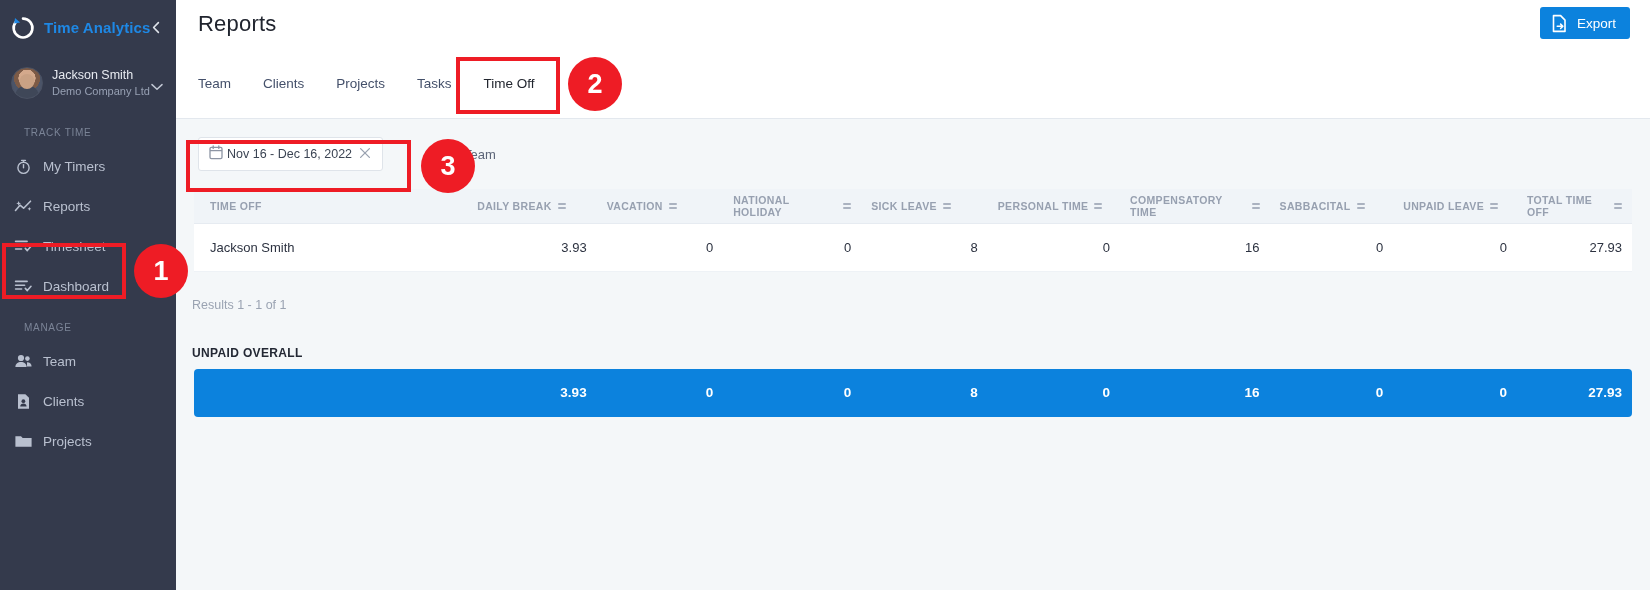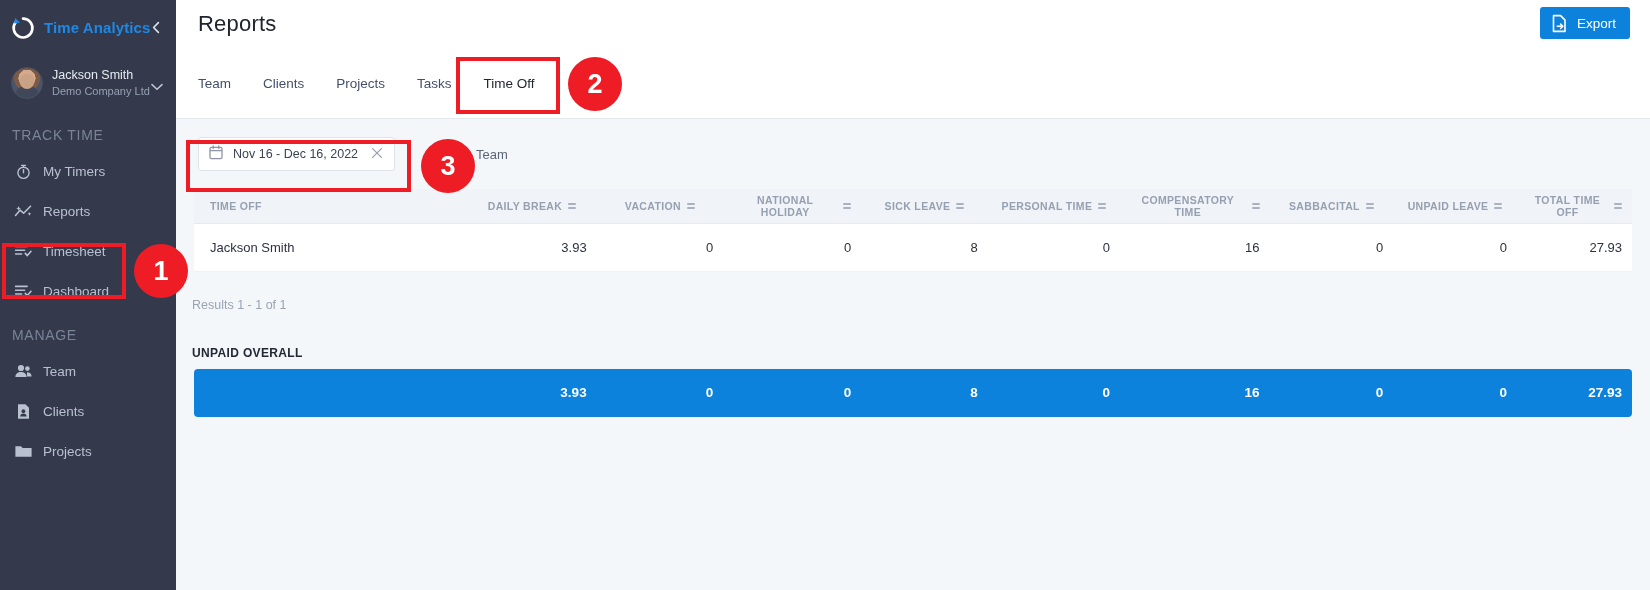--- a/index.html
+++ b/index.html
@@ -48,22 +48,22 @@
   .avatar::before{
     content:""; position:absolute; left:50%; top:20%; transform:translateX(-50%);
     width:15px; height:15px; border-radius:50%; background:#c9a184; z-index:2;
   }
   .user-text { display: flex; flex-direction: column; line-height: 1.15; }
   .user-name { color: #e7eaf0; font-size: 12.5px; }
   .user-company { color: #97a0b3; font-size: 11px; margin-top: 2px; }
   .user-caret { position: absolute; right: 13px; top: 25px; color: #c0c6d3; font-size: 12px; }
 
   .nav-section {
-    color: #7b8497; font-size: 14px; letter-spacing: .7px;
-    padding: 16px 0 8px 12px; text-transform: uppercase;
+    color: #7b8497; font-size: 10px; letter-spacing: .7px;
+    padding: 16px 0 8px 24px; text-transform: uppercase;
   }
   .nav-item {
     display: flex; align-items: center; gap: 10px;
     height: 40px; padding-left: 14px; color: #b9c0cf; font-size: 13.5px; cursor: pointer;
   }
   .nav-item .ico { width: 19px; height: 19px; flex: 0 0 19px; display:flex; align-items:center; justify-content:center; }
   .nav-item .ico svg { display:block; }
 
   
   .hl {
@@ -102,40 +102,40 @@
     display: flex; align-items: center; cursor: pointer; white-space: nowrap;
   }
   .tab:first-child { padding-left: 0; }
   .tab.active { color: #22262f; }
 
   .filterbar {
     height: 70px; display: flex; align-items: center; padding-left: 22px; gap: 0;
     position: relative;
   }
   .daterange {
-    display: flex; align-items: center; gap: 10px;
+    display: flex; align-items: center; gap: 4px;
     background: #fff; border: 1px solid #dfe4ea; border-radius: 3px;
     height: 34px; padding: 0 8px 0 10px; cursor: pointer;
   }
   .daterange .dtext { font-size: 12.5px; color: #3b4453; }
   .daterange .clear { color: #9aa2b0; font-size: 14px; padding: 0 3px; cursor: pointer; }
   .team-filter {
     display: flex; align-items: center; gap: 8px; margin-left: 56px; cursor: pointer;
   }
   .team-filter .tlabel { font-size: 13px; color: #5c6578; }
 
   
   .table-wrap { padding: 0 18px 0 18px; }
   table.rep { width: 100%; border-collapse: collapse; table-layout: fixed; }
   table.rep thead th {
     background: #f0f4f8; height: 34px; font-size: 10.5px; letter-spacing: .35px;
     color: #97a0b0; font-weight: 700; text-transform: uppercase;
     border-bottom: 1px solid #e6ebf1; vertical-align: middle; padding: 0 10px;
   }
-  table.rep thead th.c { text-align: center; text-decoration: underline; }
+  table.rep thead th.c { text-align: left; text-decoration: underline; }
   table.rep thead th.l { text-align: left; padding-left: 16px; }
   .th-inner { display: inline-flex; align-items: center; gap: 6px; justify-content: flex-end; }
   .sorter { display: inline-flex; flex-direction: column; gap: 2px; }
   .sorter i { display: block; width: 8px; height: 2px; background: #aab2c0; border-radius: 1px; }
   .sorter i:nth-child(2){ width: 8px; }
 
   table.rep tbody td {
     background: #fff; height: 48px; font-size: 13px; color: #2c3240;
     border-bottom: 1px solid #eef2f6; padding: 0 10px; vertical-align: middle;
   }

